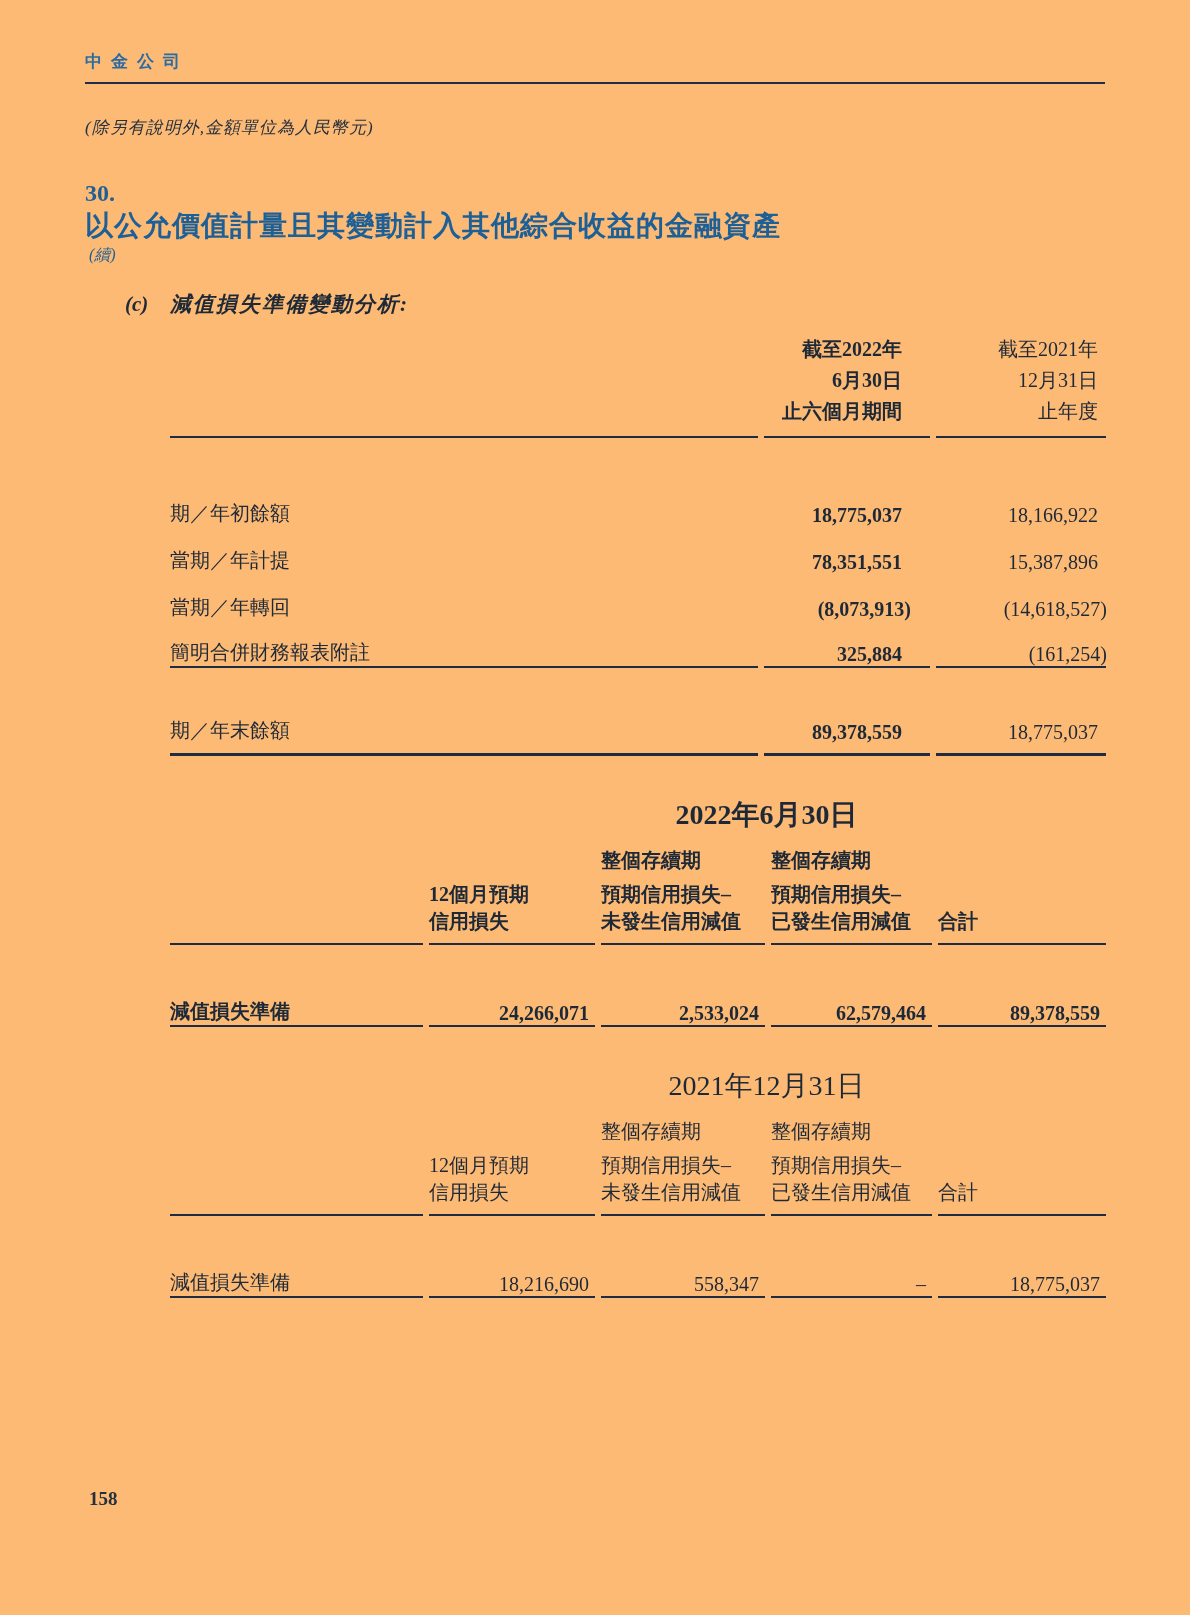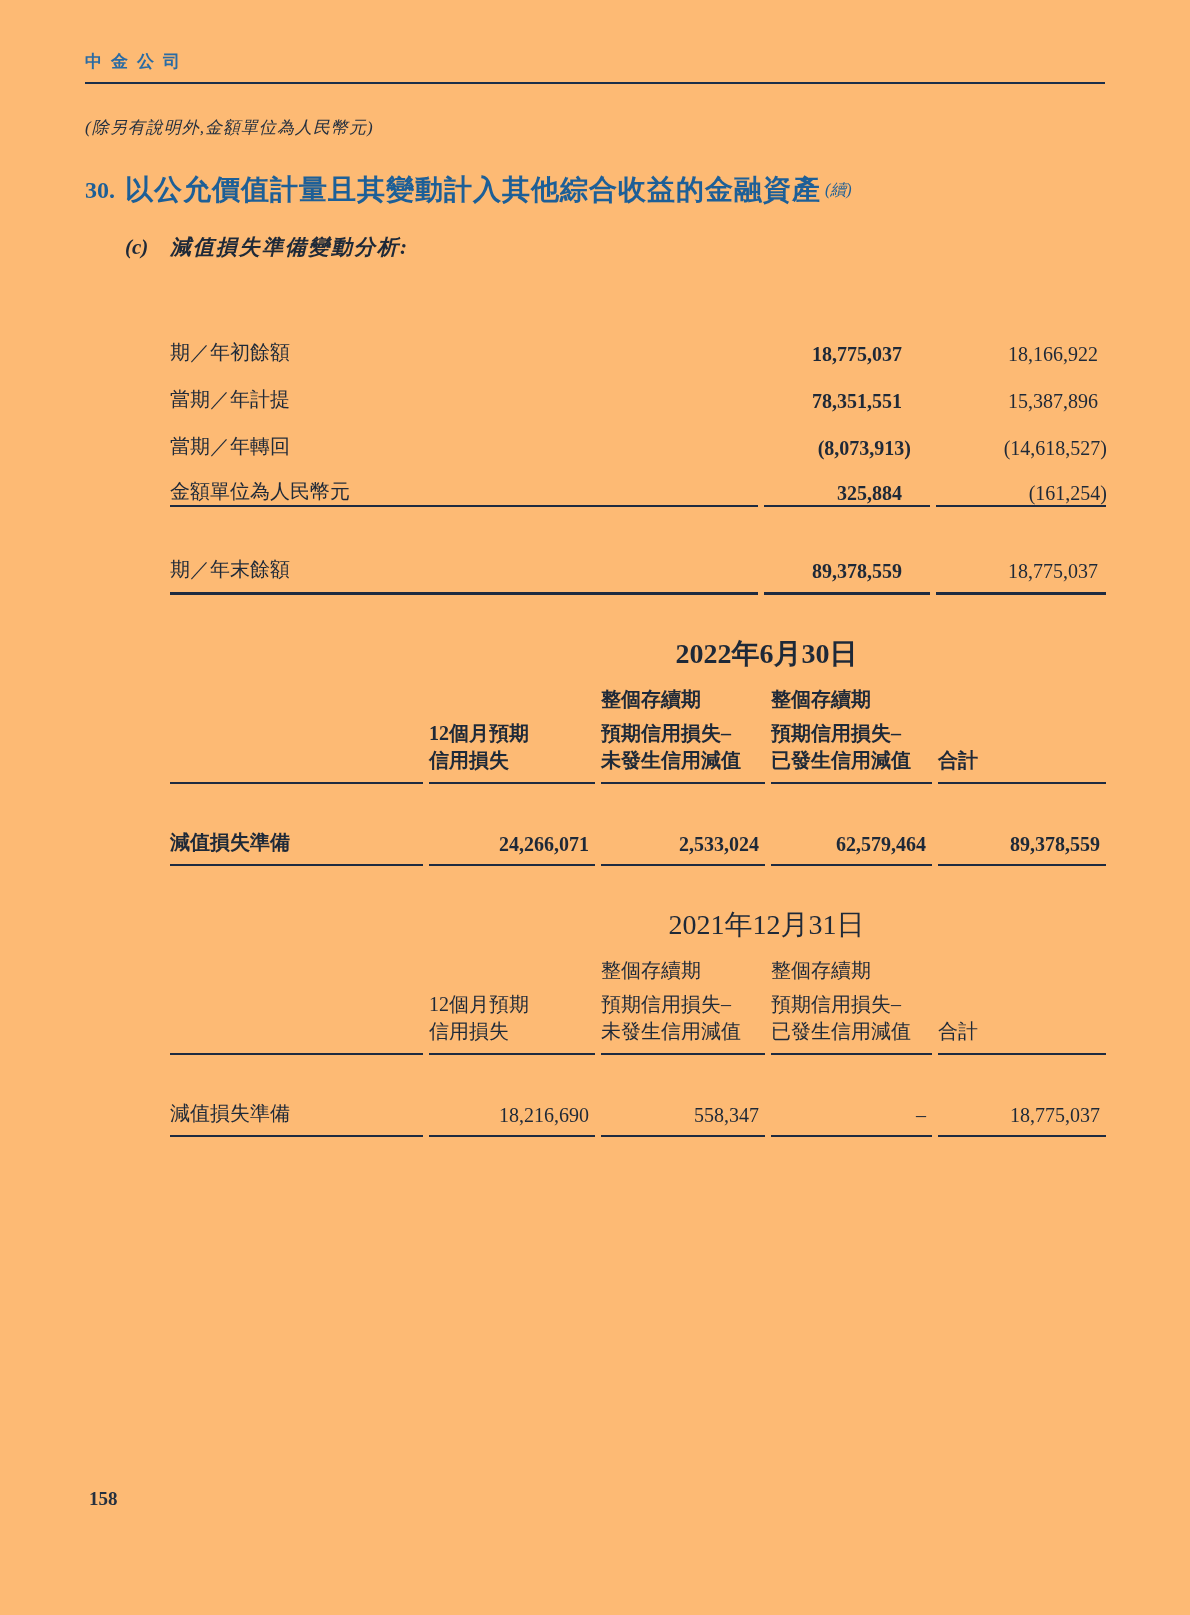--- a/index.html
+++ b/index.html
@@ -25,21 +25,21 @@
     margin-top: 24px;
     color: #1d5f97; font-weight: bold; font-size: 45px;
     letter-spacing: 2px;
   }
   .doc-subtitle {
     margin-top: 32px; font-style: italic; font-size: 17px; color: #25303f;
     letter-spacing: 1px;
   }
 
   
-  .section { margin-top: 32px; display: flex; align-items: center; }
+  .section { margin-top: 41px; display: flex; align-items: flex-start; flex-direction: column; }
   .section .num { color: #1d5f97; font-weight: bold; font-size: 24px; width: 40px; flex: none; }
   .section .ttl { color: #1d5f97; font-weight: bold; font-size: 28px; letter-spacing: 1px; }
   .section .sfx { color: #1d5f97; font-style: italic; font-size: 16px; margin-left: 4px; }
 
   .subsection { margin-top: 24px; display: flex; align-items: baseline; padding-left: 40px; }
   .subsection .lbl { font-style: italic; font-weight: bold; font-size: 21px; width: 45px; flex: none; }
   .subsection .ttl { font-style: italic; font-weight: bold; font-size: 21px; letter-spacing: 2px; }
 
   
   table.fin {
@@ -71,21 +71,21 @@
   #t1 tr.head td { padding-bottom: 9px; }
   #t1 tr.total td { height: 46px; padding-bottom: 9px; }
   .paren { display: inline-block; margin-right: -9px; }
 
   
   .ecl { margin-top: 40px; }
   .ecl td.v { padding-right: 6px; }
   .ecl tr.gtitle td { height: 40px; text-align: center; font-size: 28px; vertical-align: bottom; padding-bottom: 6px; }
   .ecl tr.h td { height: 34px; text-align: left; }
   .ecl tr.h3 td { padding-bottom: 8px; }
-  .ecl tr.data td { height: 46px; padding-bottom: 8px; }
+  .ecl tr.data td { height: 46px; }
 
   .page-number {
     position: absolute; left: 89px; bottom: 105px;
     font-weight: bold; font-size: 19px; color: #25303f;
   }
 </style>
 </head>
 <body>
 
 <div class="page">
@@ -107,20 +107,33 @@
       <span class="ttl">減值損失準備變動分析:</span>
     </div>
 
     <table class="fin" id="t1" style="margin-top:16px;">
       <colgroup>
           <col style="width:588px">
           <col style="width:166px">
           <col style="width:170px">
         </colgroup>
       <tbody>
+          <tr class="head">
+        <td class="lab rule-b"></td>
+        <td class="num c1 rule-b b">
+          <div class="hdr-line">截至2022年</div>
+          <div class="hdr-line">6月30日</div>
+          <div class="hdr-line">止六個月期間</div>
+        </td>
+        <td class="num c2 rule-b">
+          <div class="hdr-line">截至2021年</div>
+          <div class="hdr-line">12月31日</div>
+          <div class="hdr-line">止年度</div>
+        </td>
+      </tr>
       <tr class="spacer">
             <td></td>
             <td></td>
             <td></td>
           </tr>
       <tr class="data">
         <td class="lab">期／年初餘額</td>
         <td class="num c1 b">18,775,037</td>
         <td class="num c2">18,166,922</td>
       </tr>
@@ -128,21 +141,21 @@
         <td class="lab">當期／年計提</td>
         <td class="num c1 b">78,351,551</td>
         <td class="num c2">15,387,896</td>
       </tr>
       <tr class="data">
         <td class="lab">當期／年轉回</td>
         <td class="num c1 b"><span class="paren">(8,073,913)</span></td>
         <td class="num c2"><span class="paren">(14,618,527)</span></td>
       </tr>
       <tr class="data">
-        <td class="lab rule-b">金額單位為人民幣元</td>
+        <td class="lab rule-b">簡明合併財務報表附註</td>
         <td class="num c1 b rule-b">325,884</td>
         <td class="num c2 rule-b"><span class="paren">(161,254)</span></td>
       </tr>
       <tr class="spacer">
             <td></td>
             <td></td>
             <td></td>
           </tr>
       <tr class="total">
         <td class="lab rule-thick">期／年末餘額</td>

